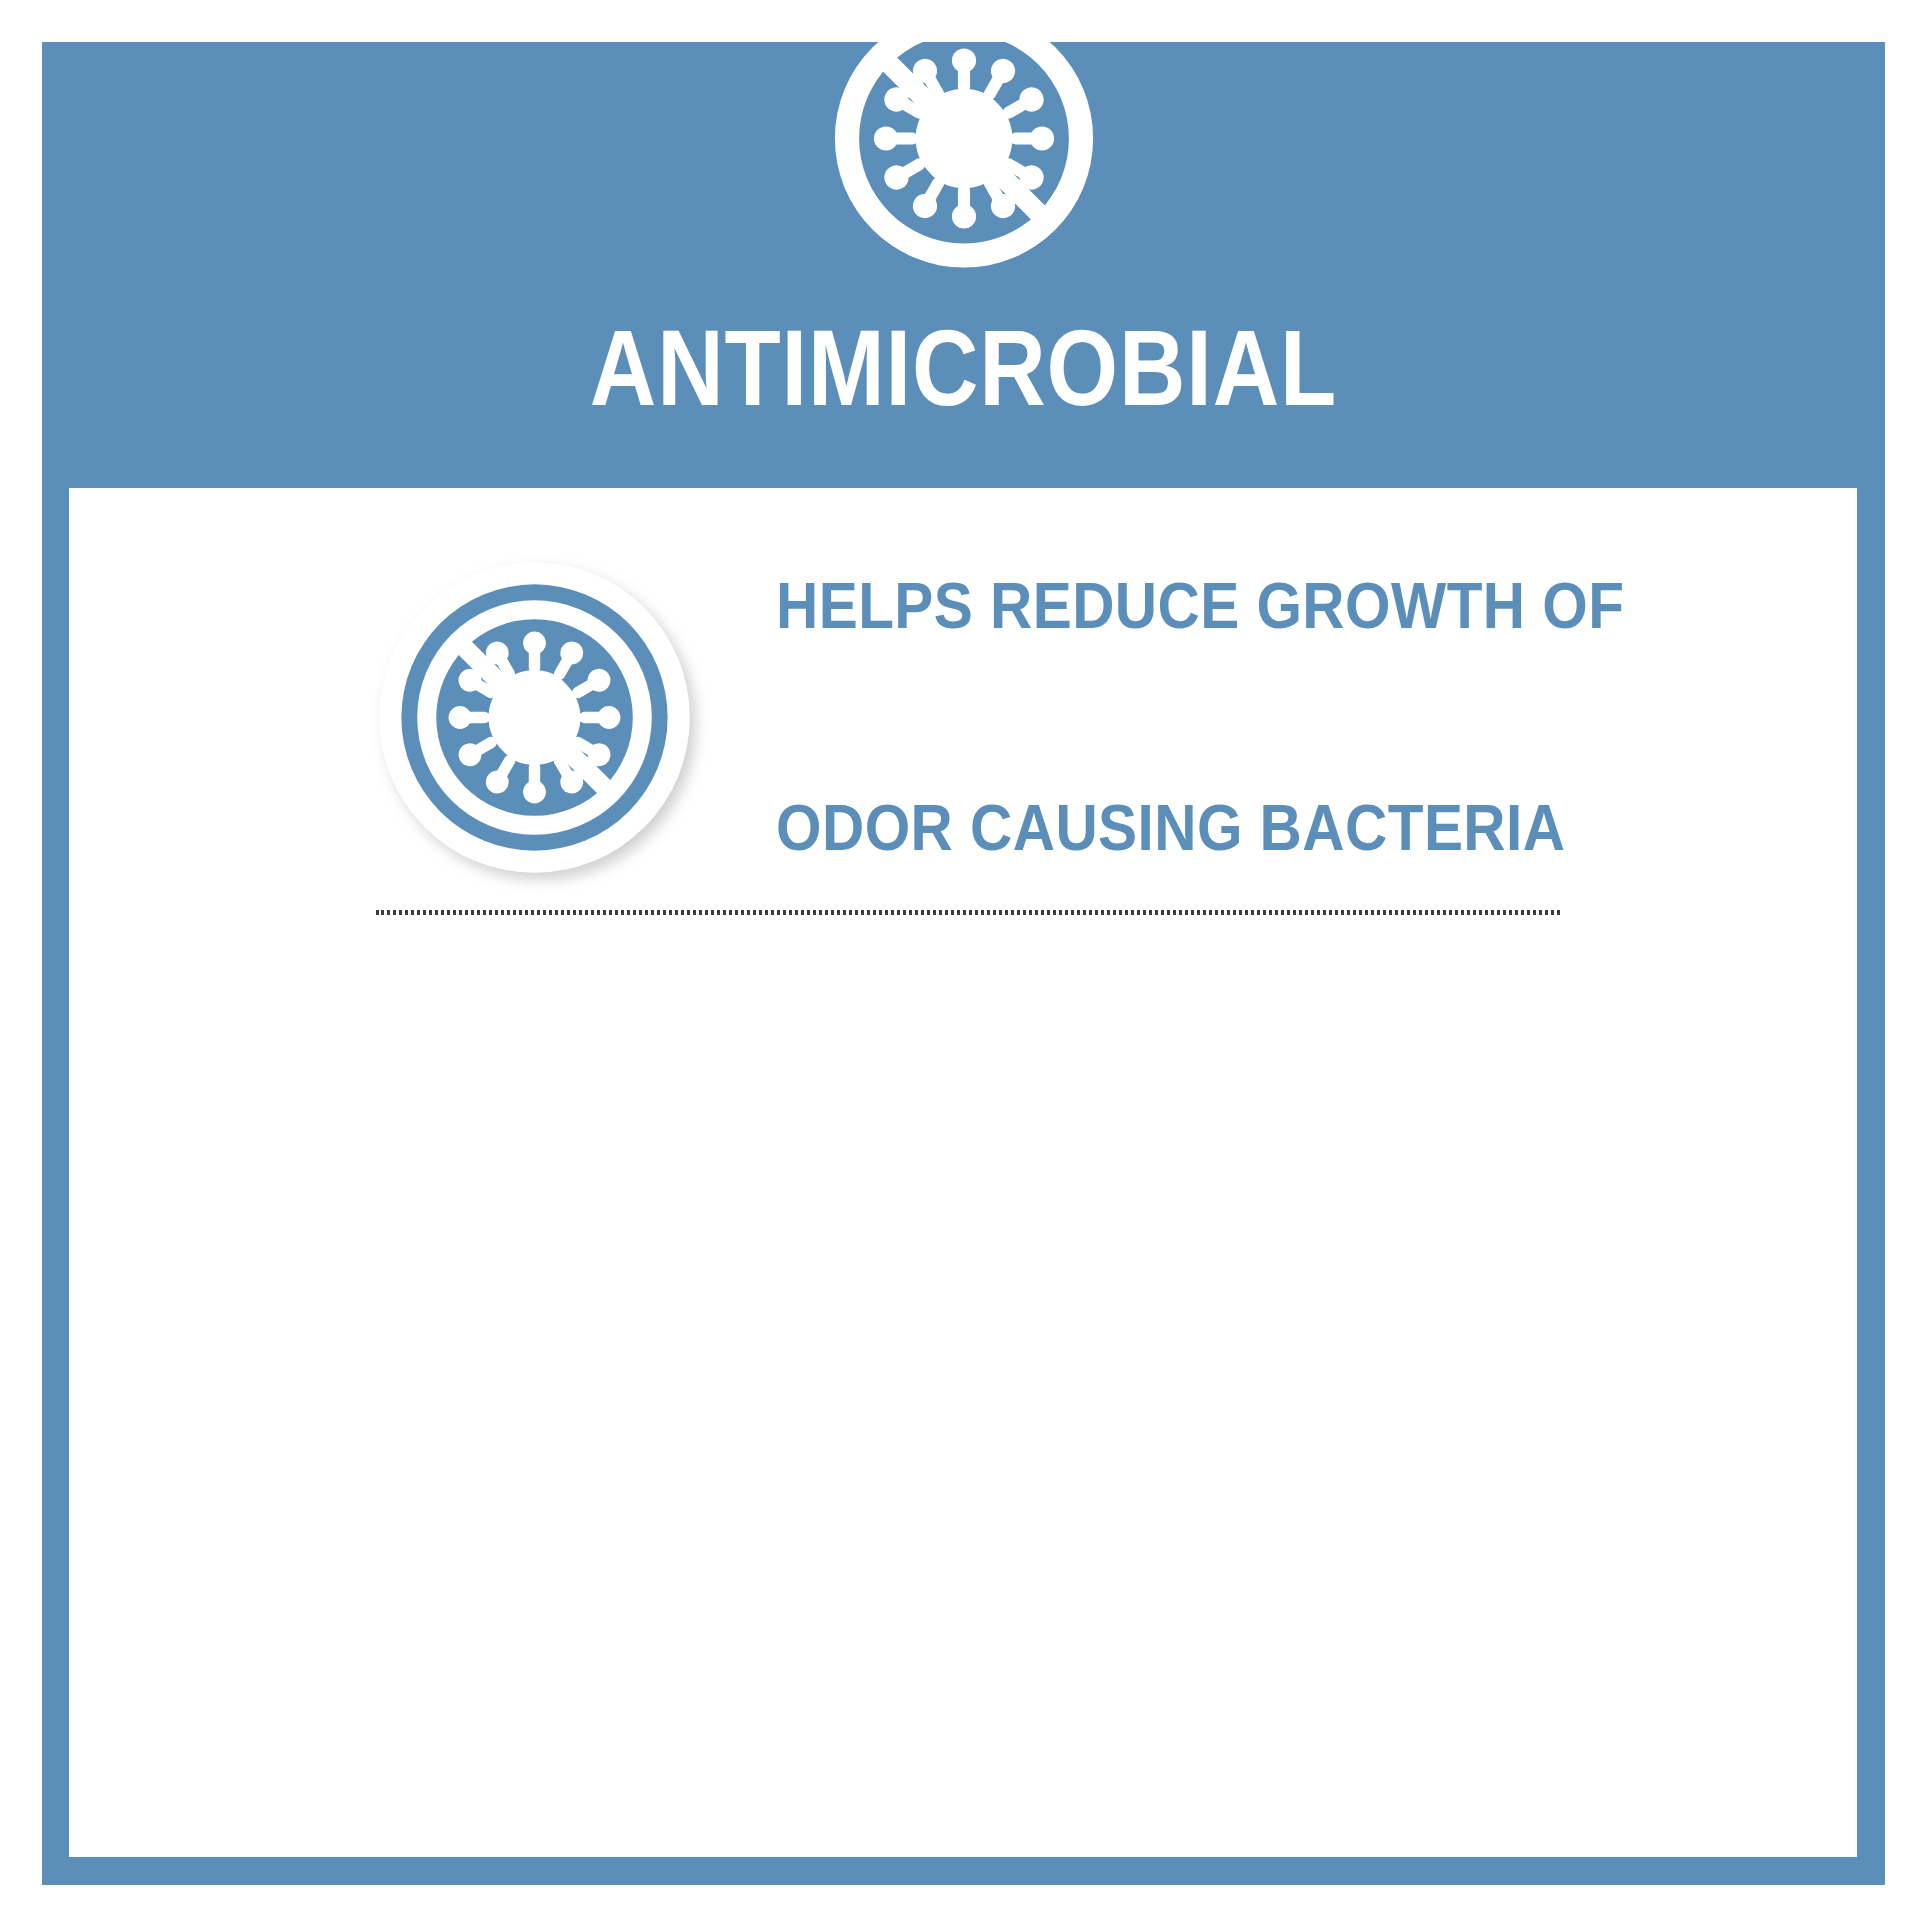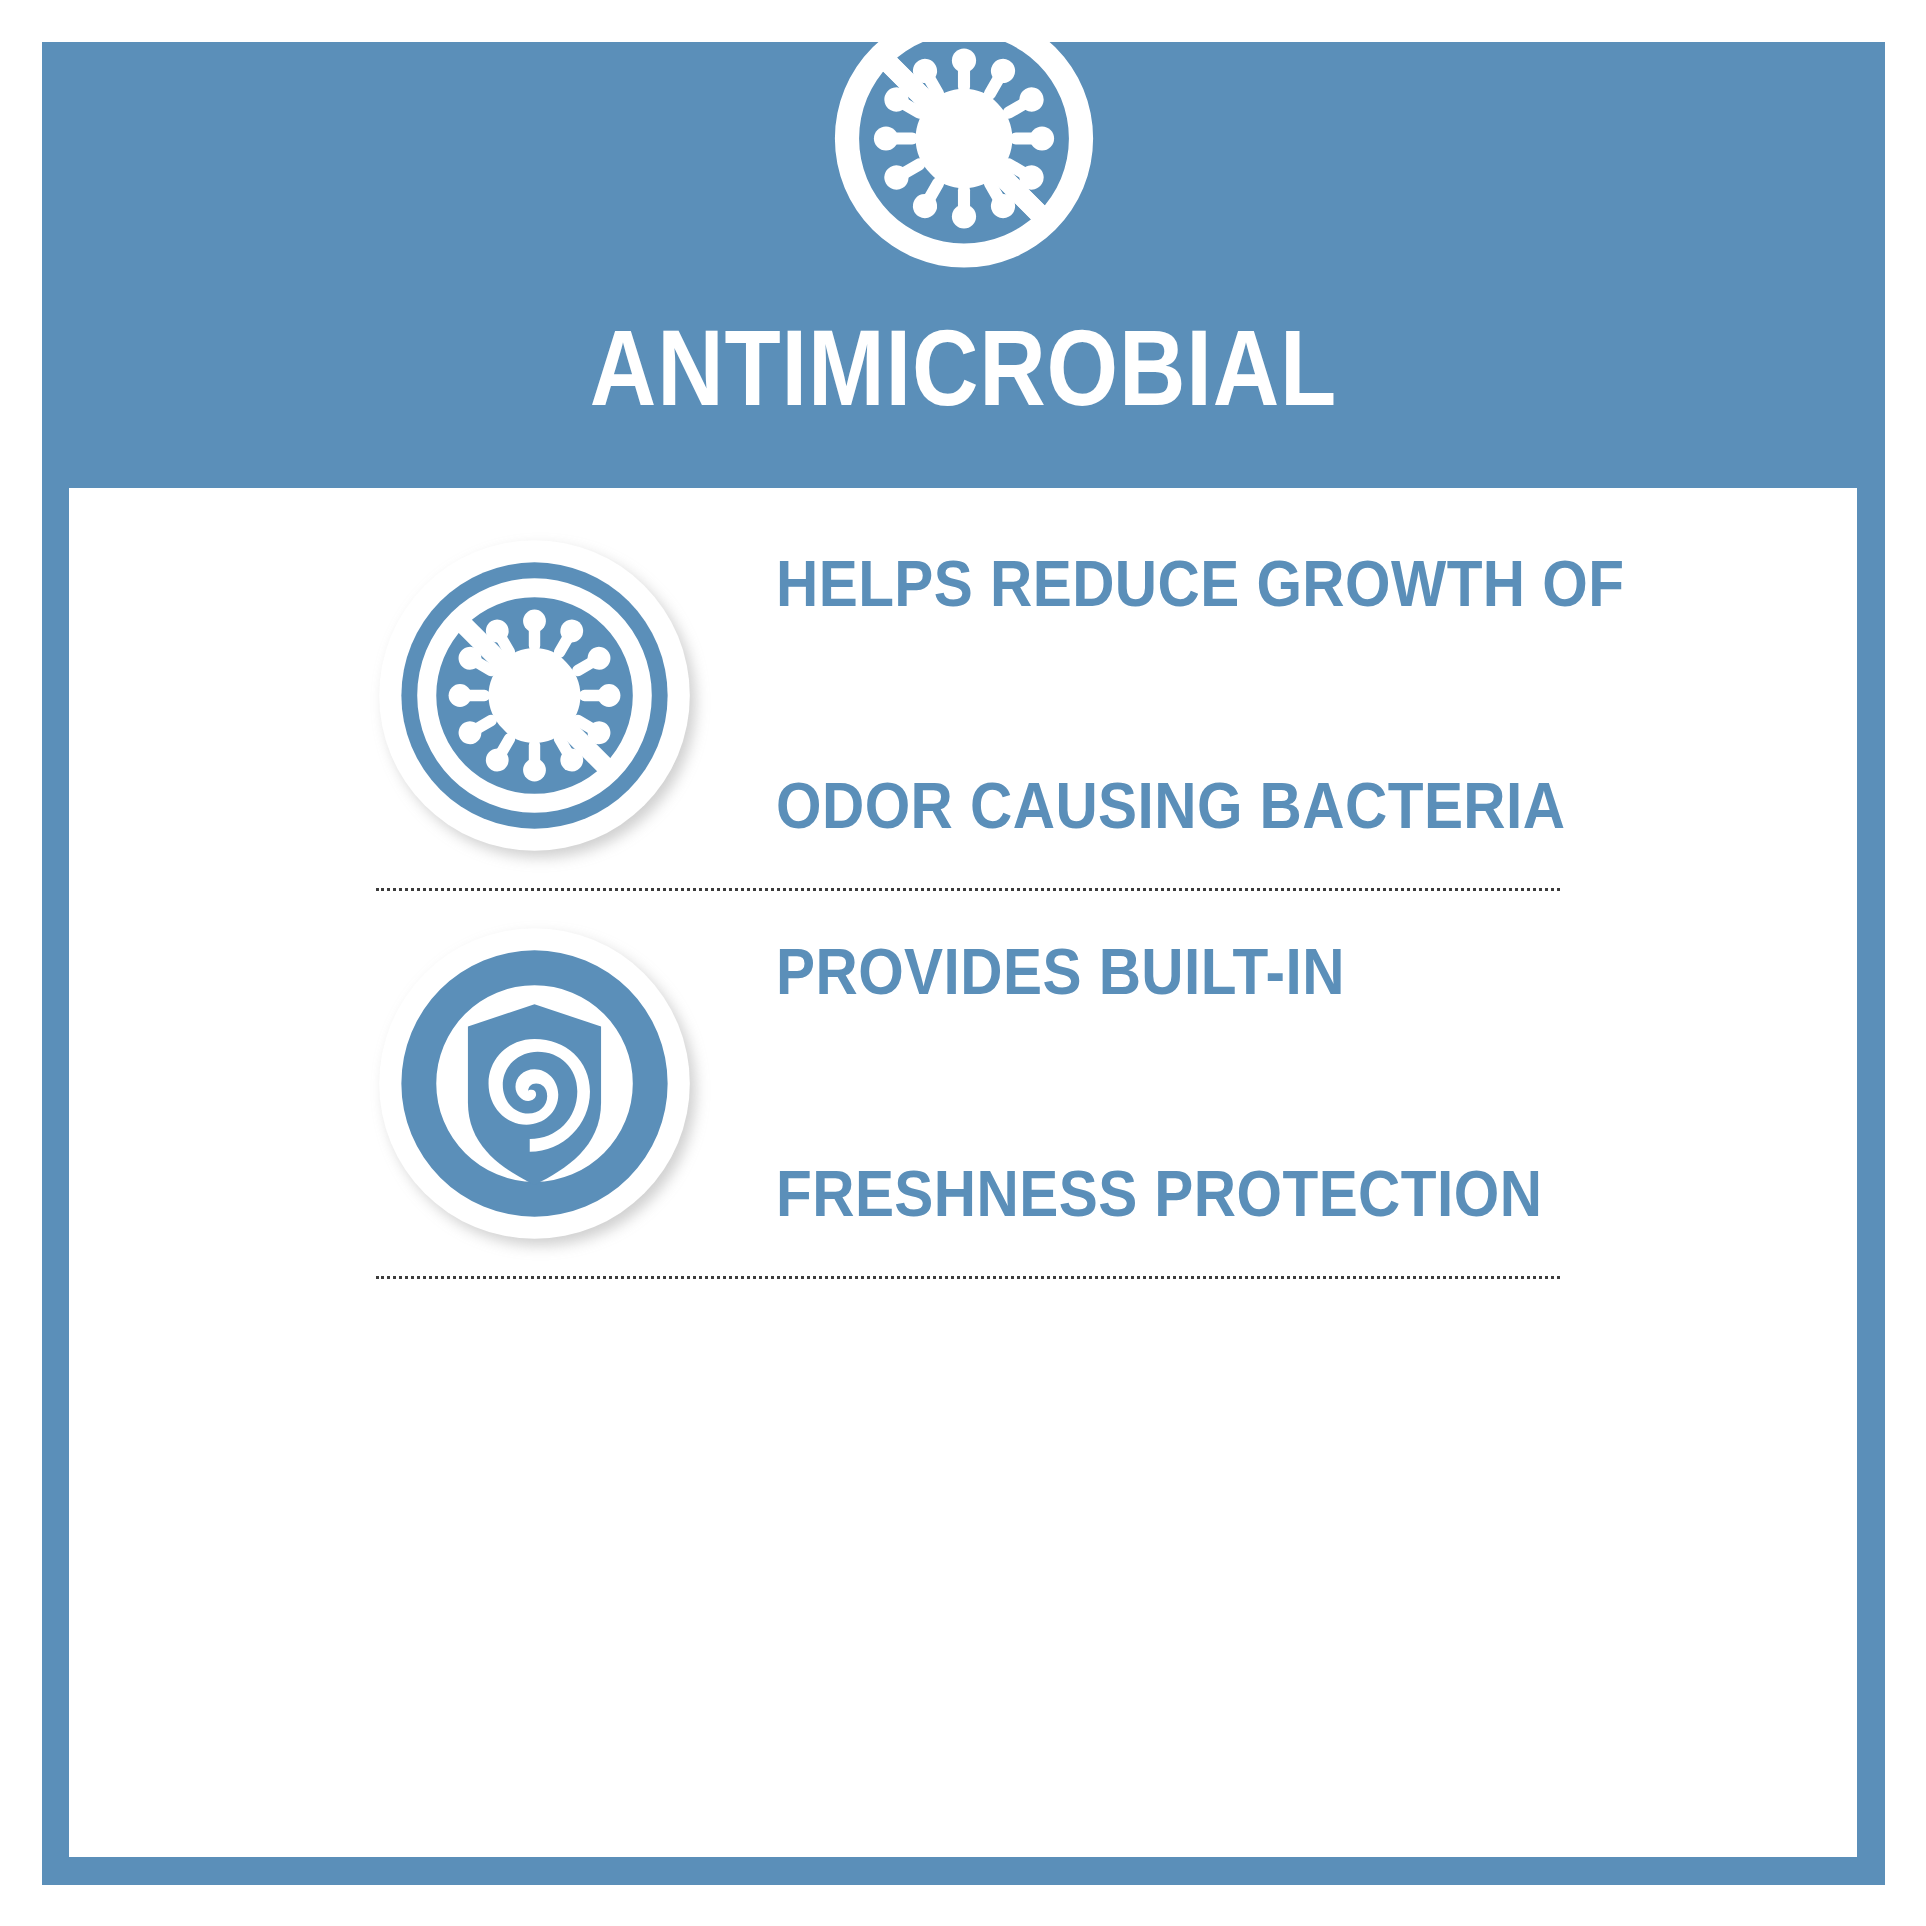--- a/index.html
+++ b/index.html
@@ -77,21 +77,21 @@
     position: absolute;
     left: 69px;
     top: 488px;
     width: 1788px;
     height: 1369px;
     background: #ffffff;
     z-index: 3;
     display: flex;
     flex-direction: column;
     justify-content: flex-start;
-    padding-top: 14px;
+    padding-top: 36px;
   }
 
   
   .feature-row {
     display: flex;
     align-items: center;
     height: 386px;
     padding-left: 307px;
   }
 
@@ -285,38 +285,20 @@
       <div class="feature-text">
         <span class="tline">HELPS REDUCE GROWTH OF</span>
         <span class="tline">ODOR CAUSING BACTERIA</span>
       </div>
     </div>
 
     <div class="divider-wrap">
       <div class="divider"></div>
     </div>
 
-    <div class="feature-row">
-      <div class="feature-icon">
-        <svg viewBox="0 0 200 200" xmlns="http://www.w3.org/2000/svg">
-
-          <circle cx="100" cy="100" r="98" fill="#ffffff"></circle>
-
-          <path d="M100 16a84 84 0 1 0 0 168 84 84 0 0 0 0-168zm0 22a62 62 0 1 1 0 124 62 62 0 0 1 0-124z" fill="#5b8fb9"></path>
-
-          <path d="M100 50 L142 64 L142 112 C142 140 120 154 100 164 C80 154 58 140 58 112 L58 64 Z" fill="#5b8fb9"></path>
-
-          <path d="M100 72c-16 0-29 12-29 28 0 15 11 26 24 26 11 0 20-8 20-19 0-9-7-16-15-16-7 0-12 5-12 11 0 5 4 9 8 9 3 0 5-2 5-4 0-2-1-3-3-3-1 0-2 0-2 1 0-3 2-5 5-5 4 0 7 3 7 8 0 6-5 11-12 11-9 0-16-8-16-18 0-12 10-21 22-21 14 0 25 10 25 25 0 17-13 30-30 30v8c21 0 38-17 38-38 0-19-15-33-35-33z" fill="#ffffff"></path>
-        </svg>
-      </div>
-      <div class="feature-text">
-        <span class="tline">PROVIDES BUILT-IN</span>
-        <span class="tline">FRESHNESS PROTECTION</span>
-      </div>
-    </div>
 
     <div class="divider-wrap">
       <div class="divider"></div>
     </div>
 
 
   </div>
 </div>
 
 

